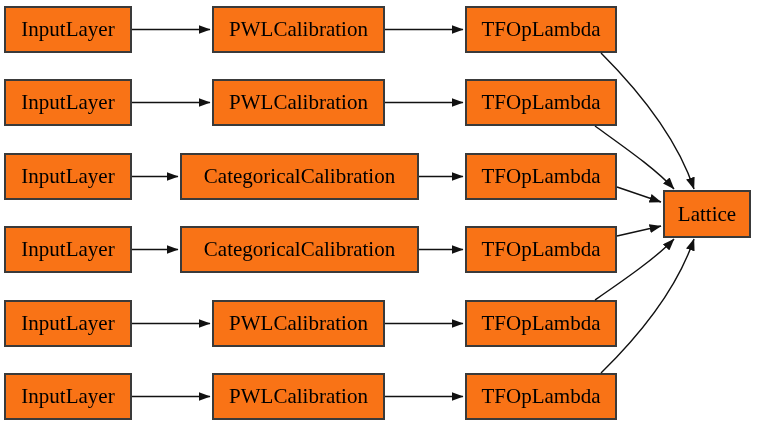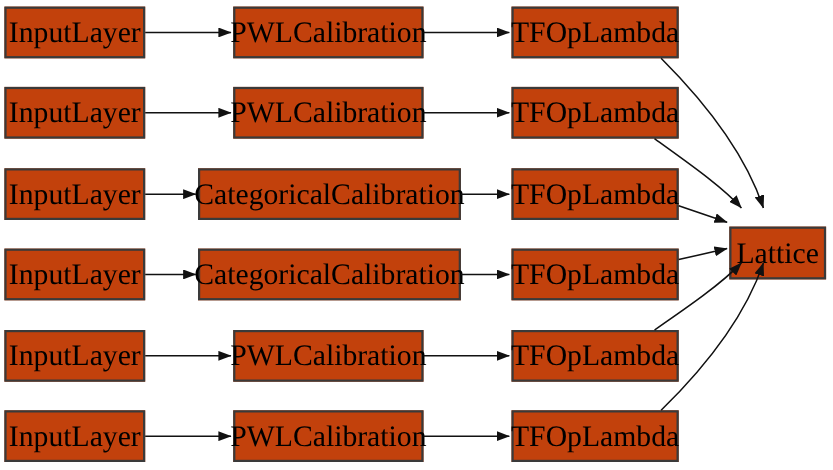--- a/index.html
+++ b/index.html
@@ -7,23 +7,23 @@
     width:757px;height:427px;
     background:var(--background,#ffffff);
     position:relative;overflow:hidden;
     font-family:"Liberation Serif","DejaVu Serif",serif;
   }
   .canvas{position:absolute;left:0;top:0;width:757px;height:427px;}
   .edges{position:absolute;left:0;top:0;width:757px;height:427px;pointer-events:none;}
   .node{
     position:absolute;box-sizing:border-box;
     border:2px solid var(--node_border,#3a3a3a);
-    background:#c2410c;color:var(--text,#000000);
+    background:#f97316;color:var(--text,#000000);
     display:flex;align-items:center;justify-content:center;
-    font-size:27px;line-height:1;white-space:nowrap;
+    font-size:21px;line-height:1;white-space:nowrap;
   }
 </style>
 </head>
 <body>
 
 <div class="canvas">
 
   <div class="node" style="left:4px;top:6px;width:128px;height:47px;">InputLayer</div>
   <div class="node" style="left:212px;top:6px;width:173px;height:47px;">PWLCalibration</div>
   <div class="node" style="left:465px;top:6px;width:152px;height:47px;">TFOpLambda</div>
@@ -41,21 +41,21 @@
   <div class="node" style="left:465px;top:226px;width:152px;height:47px;">TFOpLambda</div>
 
   <div class="node" style="left:4px;top:300px;width:128px;height:47px;">InputLayer</div>
   <div class="node" style="left:212px;top:300px;width:173px;height:47px;">PWLCalibration</div>
   <div class="node" style="left:465px;top:300px;width:152px;height:47px;">TFOpLambda</div>
 
   <div class="node" style="left:4px;top:373px;width:128px;height:47px;">InputLayer</div>
   <div class="node" style="left:212px;top:373px;width:173px;height:47px;">PWLCalibration</div>
   <div class="node" style="left:465px;top:373px;width:152px;height:47px;">TFOpLambda</div>
 
-  <div class="node" style="left:663px;top:206px;width:88px;height:48px;">Lattice</div>
+  <div class="node" style="left:663px;top:190px;width:88px;height:48px;">Lattice</div>
 
   <svg class="edges" viewBox="0 0 757 427">
     <defs>
       <marker id="arrow" viewBox="0 0 12 9" markerWidth="12" markerHeight="9" refX="11.5" refY="4.5" orient="auto" markerUnits="userSpaceOnUse">
         <path d="M0,0 L12,4.5 L0,9 Z" fill="var(--edge_color,#111111)"></path>
       </marker>
     </defs>
     <g fill="none" stroke="var(--edge_color,#111111)" stroke-width="1.4">
 
       <path d="M132,29.5 H210" marker-end="url(#arrow)"></path>

